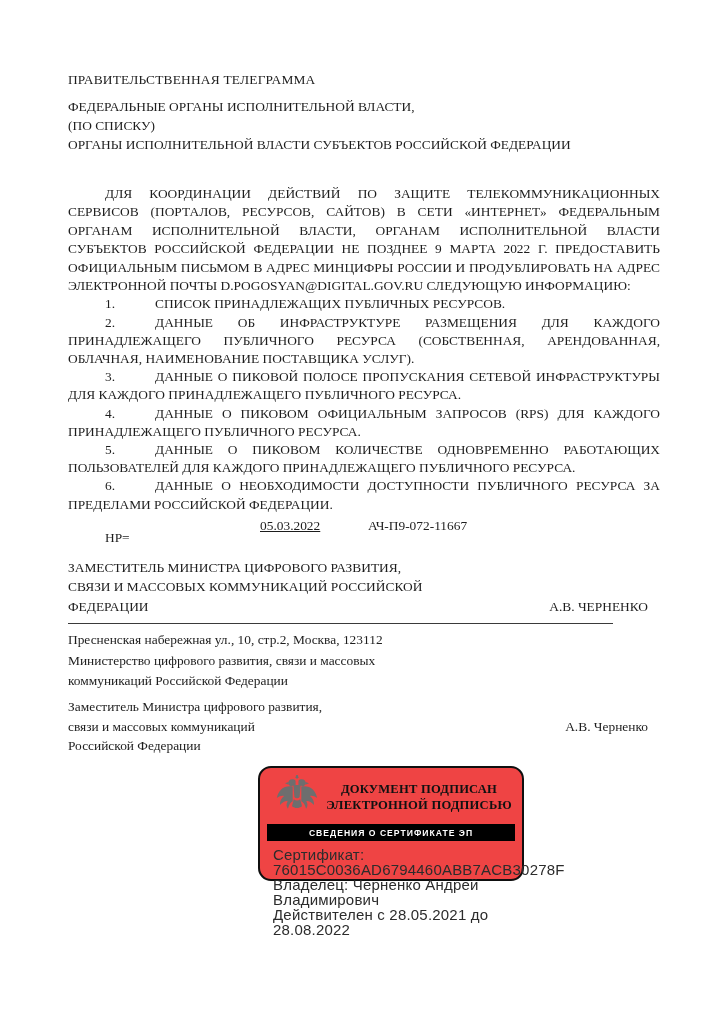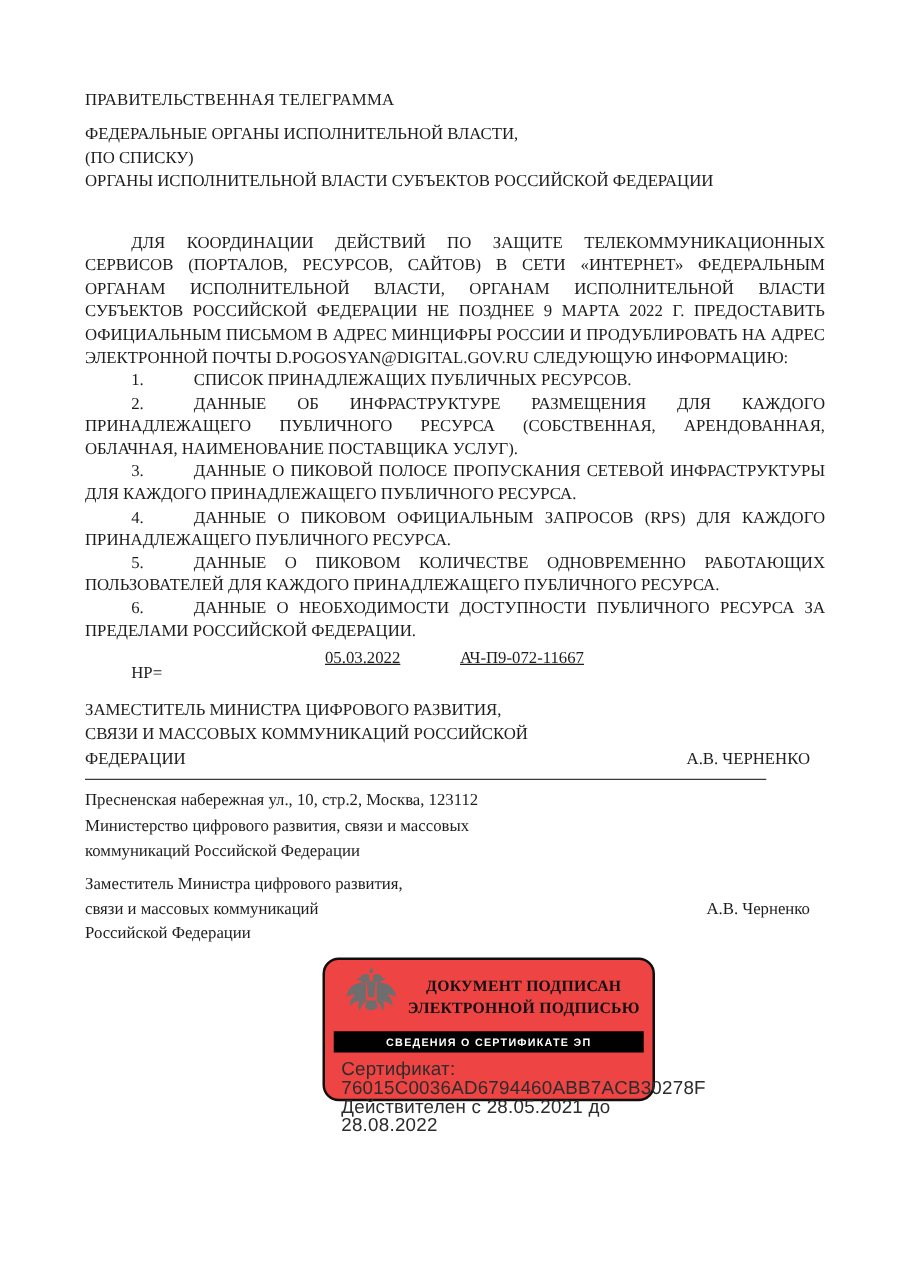--- a/index.html
+++ b/index.html
@@ -45,21 +45,21 @@
     width: 50px;
     text-indent: 0;
   }
   .ref-row {
     position: relative;
     height: 40px;
     margin-top: 4px;
   }
   .ref-hp   { position: absolute; left: 37px;  top: 12px; }
   .ref-date { position: absolute; left: 192px; top: 0; text-decoration: underline; }
-  .ref-num  { position: absolute; left: 300px; top: 0; text-decoration: underline; }
+  .ref-num  { position: absolute; left: 300px; top: 0; }
   .sig-block {
     line-height: 19.5px;
   }
   .sig-row {
     display: flex;
     justify-content: space-between;
   }
   .sig-name { padding-right: 12px; white-space: nowrap; }
   .divider {
     width: 545px;
@@ -197,16 +197,17 @@
         </svg>
       </span>
       <span class="stamp-title">
         <div>ДОКУМЕНТ ПОДПИСАН</div>
         <div>ЭЛЕКТРОННОЙ ПОДПИСЬЮ</div>
       </span>
     </div>
     <div class="stamp-bar">СВЕДЕНИЯ О СЕРТИФИКАТЕ ЭП</div>
     <div class="stamp-certs">
       <div>Сертификат: 76015C0036AD6794460ABB7ACB30278F</div>
+      <div>Владелец: Черненко Андрей Владимирович</div>
       <div>Действителен с 28.05.2021 до 28.08.2022</div>
     </div>
   </div>
 </div>
 
 </body></html>

